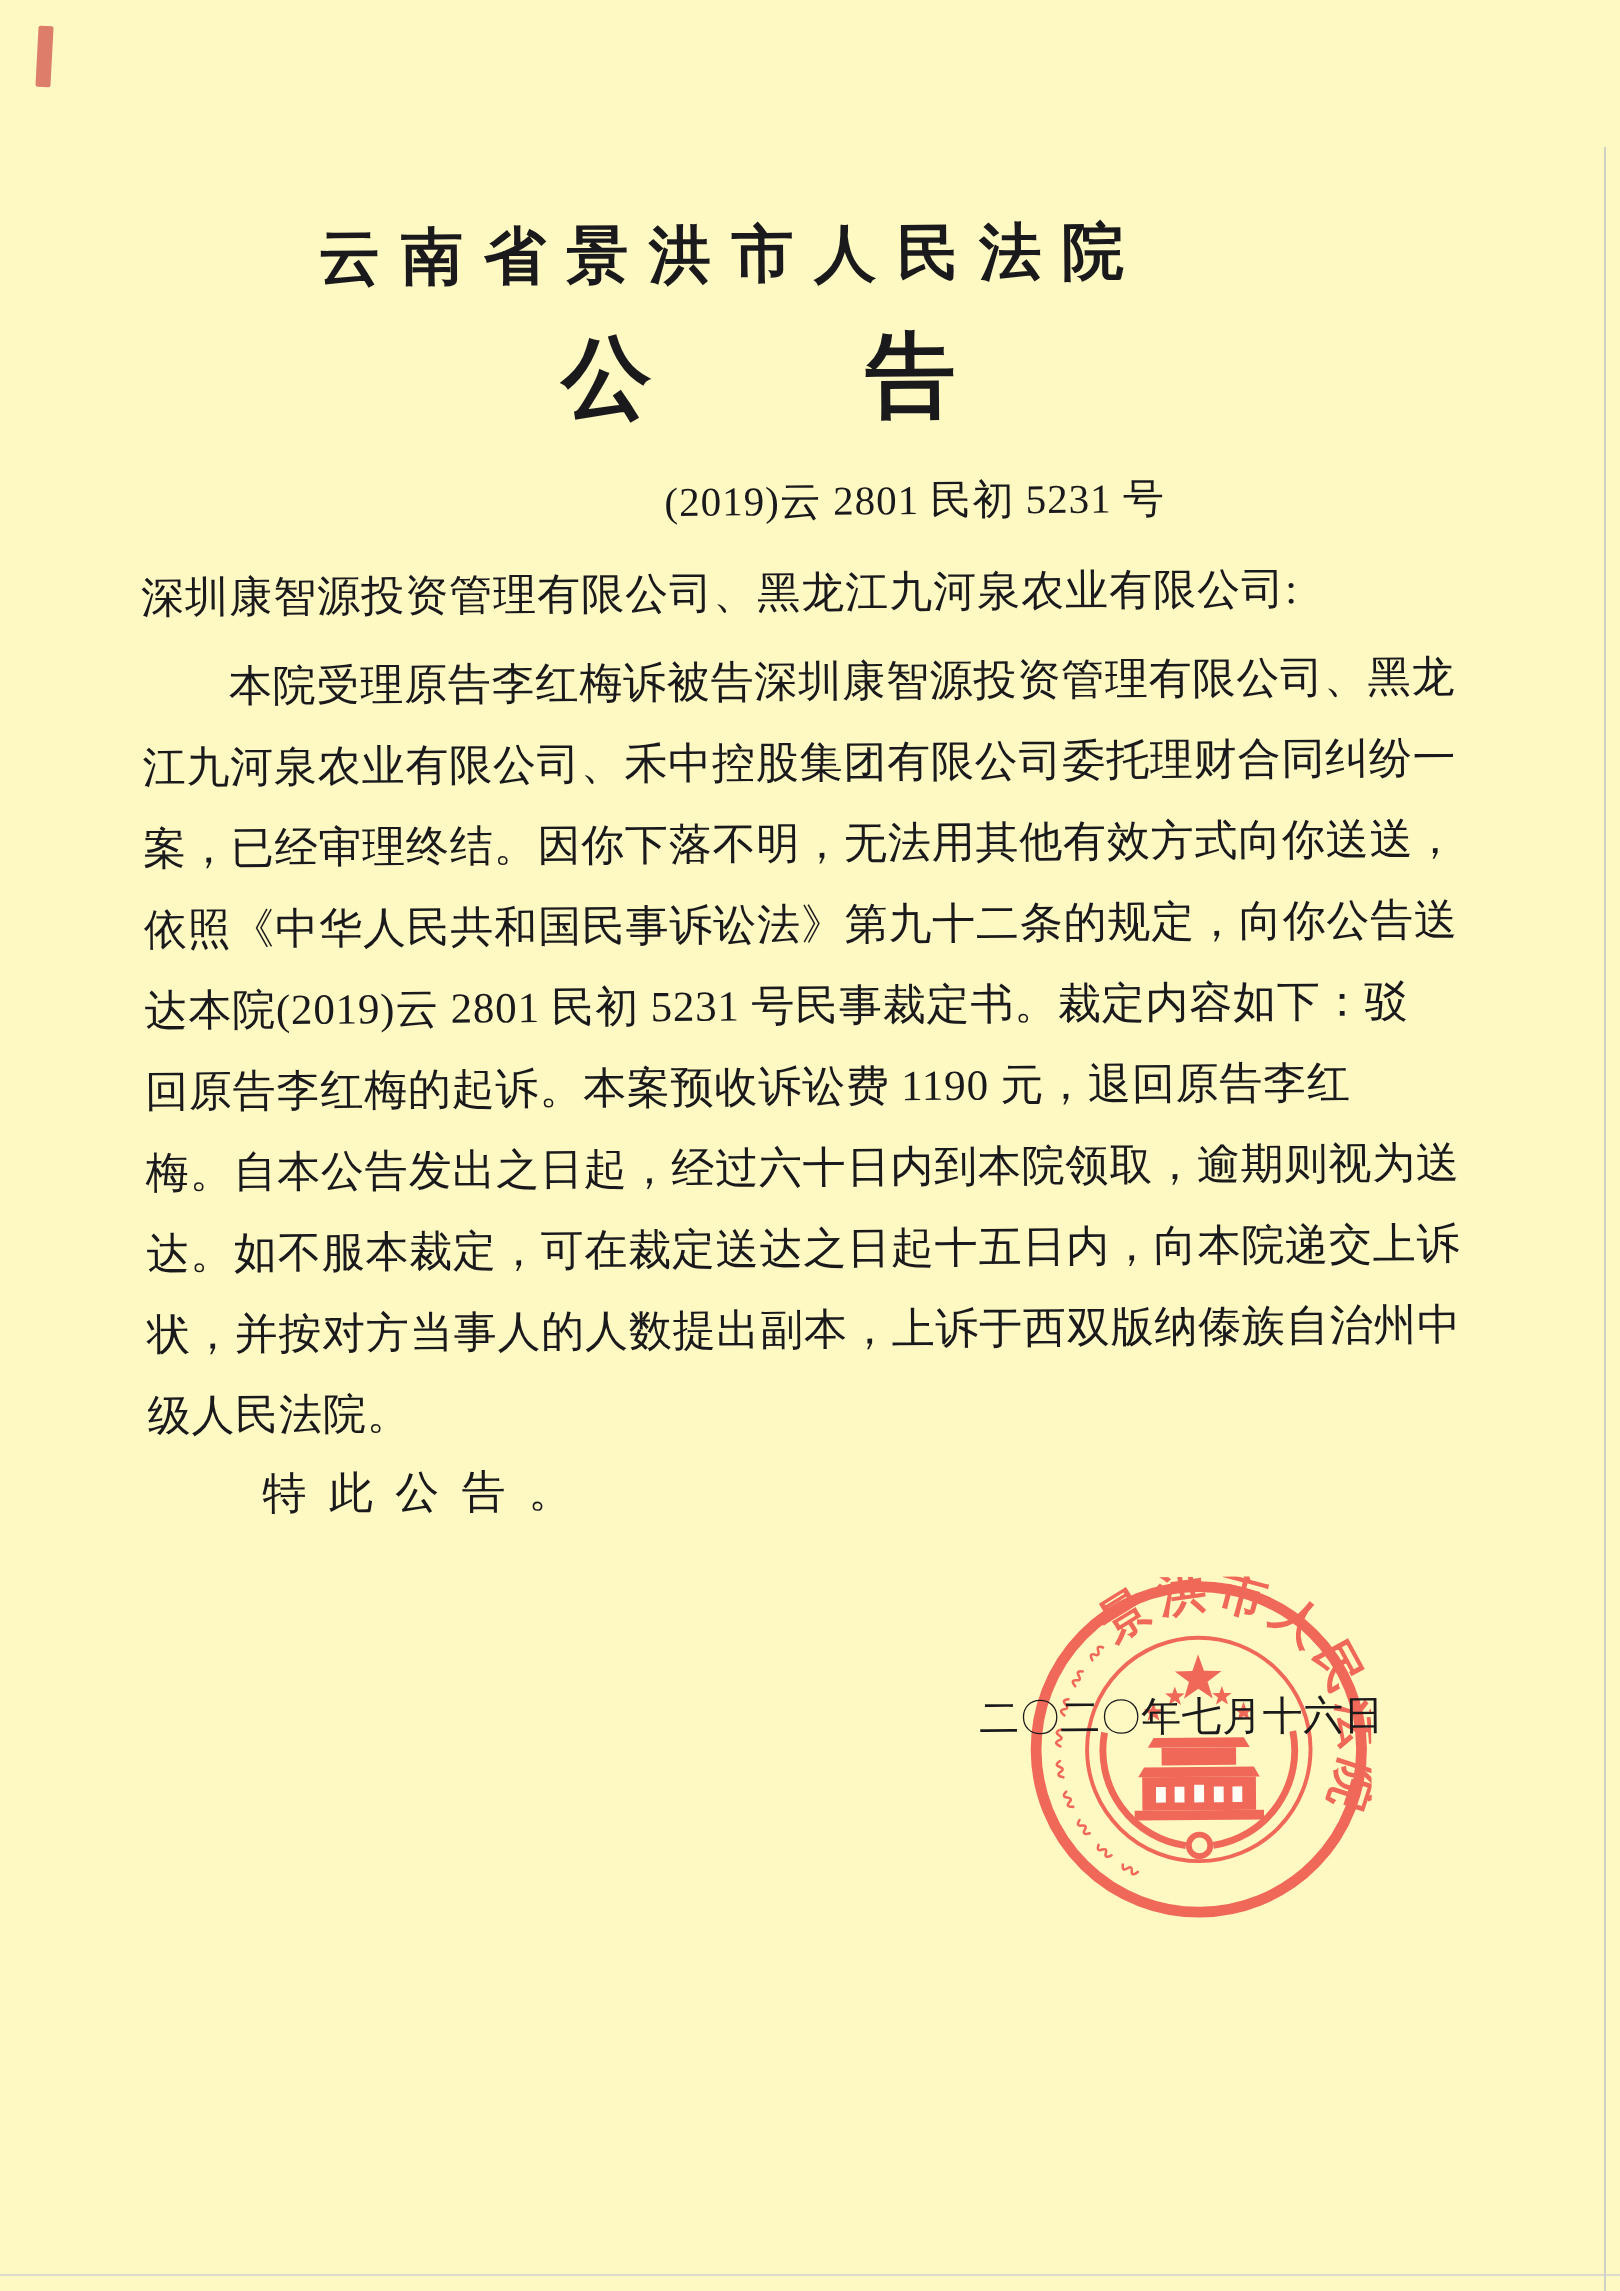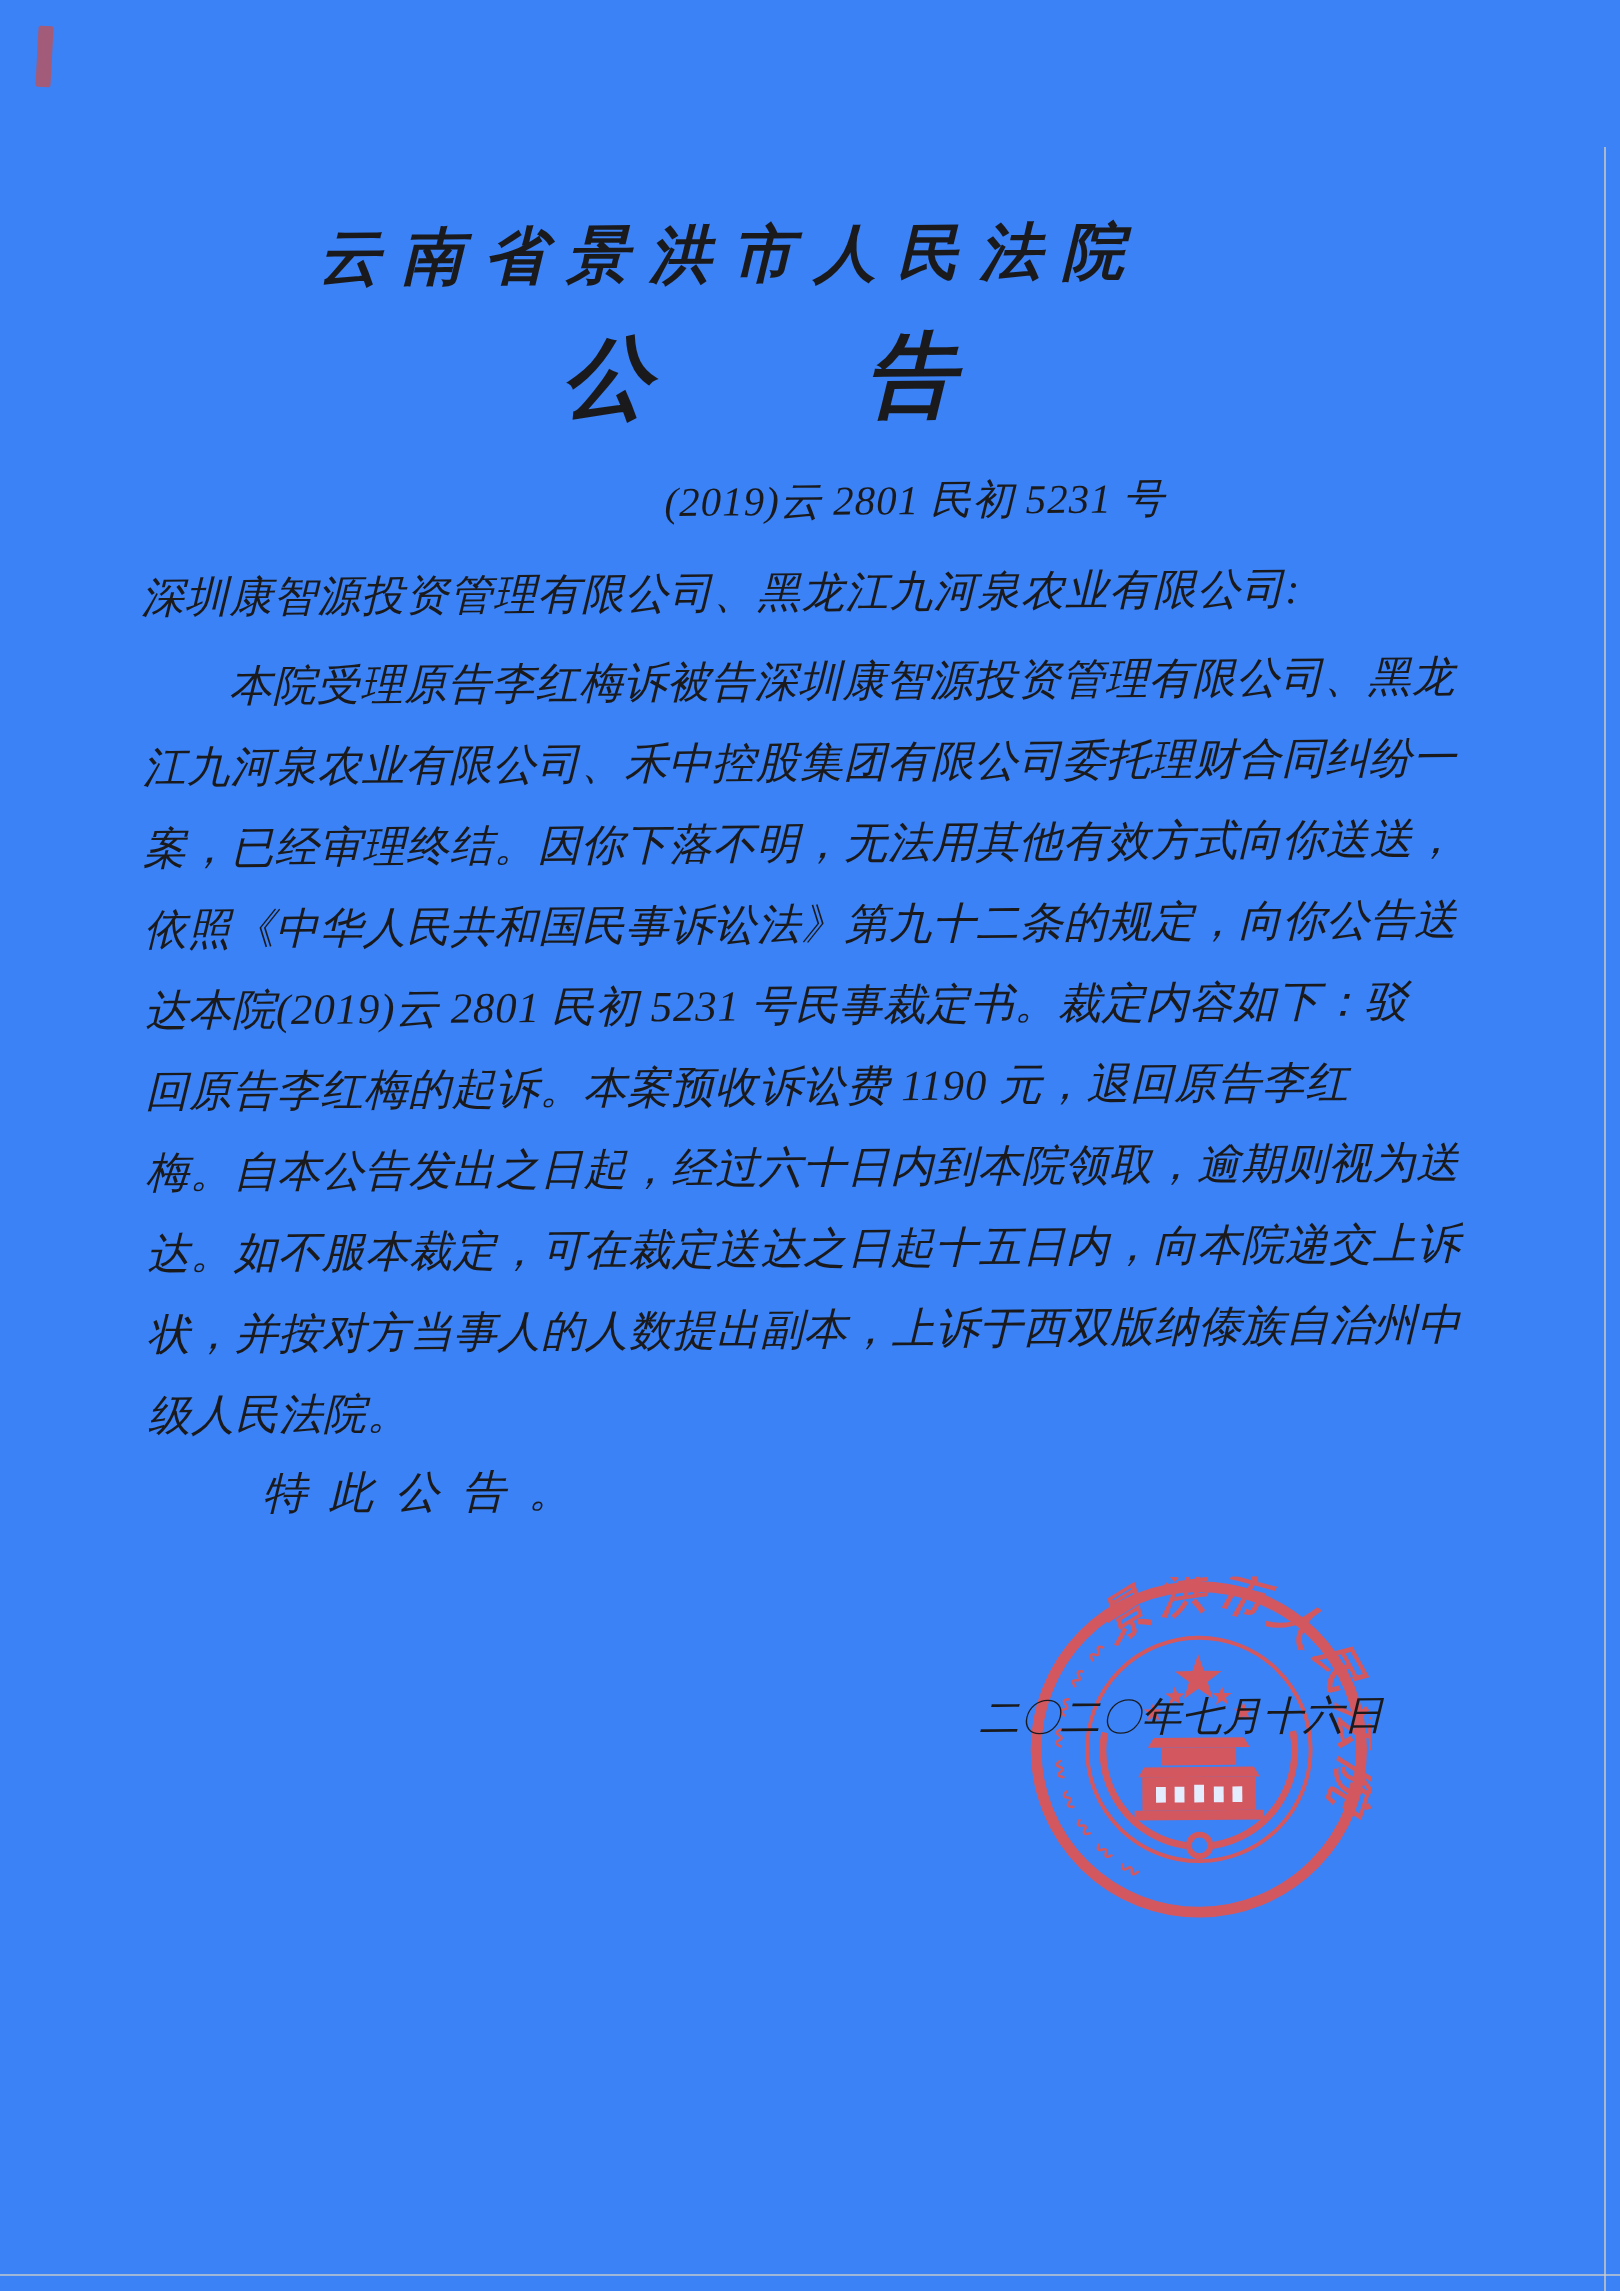--- a/index.html
+++ b/index.html
@@ -1,23 +1,22 @@
 <!DOCTYPE html>
 <html><head>
 <meta charset="utf-8">
 <style>
   html,body{margin:0;padding:0;background:#9a9a9a;}
   .page{
     position:relative;
     width:1620px;height:2292px;
-    background:#3b82f6;
+    background:#fef9c3;
     overflow:hidden;
     font-family:"Liberation Serif","DejaVu Serif",serif;
     color:#1a1a1c;
-    font-style:italic;
   }
   .scan-content{
     position:absolute;inset:0;
     transform:rotate(-0.45deg);
     transform-origin:294px 1078px;
   }
   .court-name{
     position:absolute;left:325px;top:216px;
     font-size:62px;font-weight:bold;letter-spacing:20.6px;
     white-space:nowrap;

